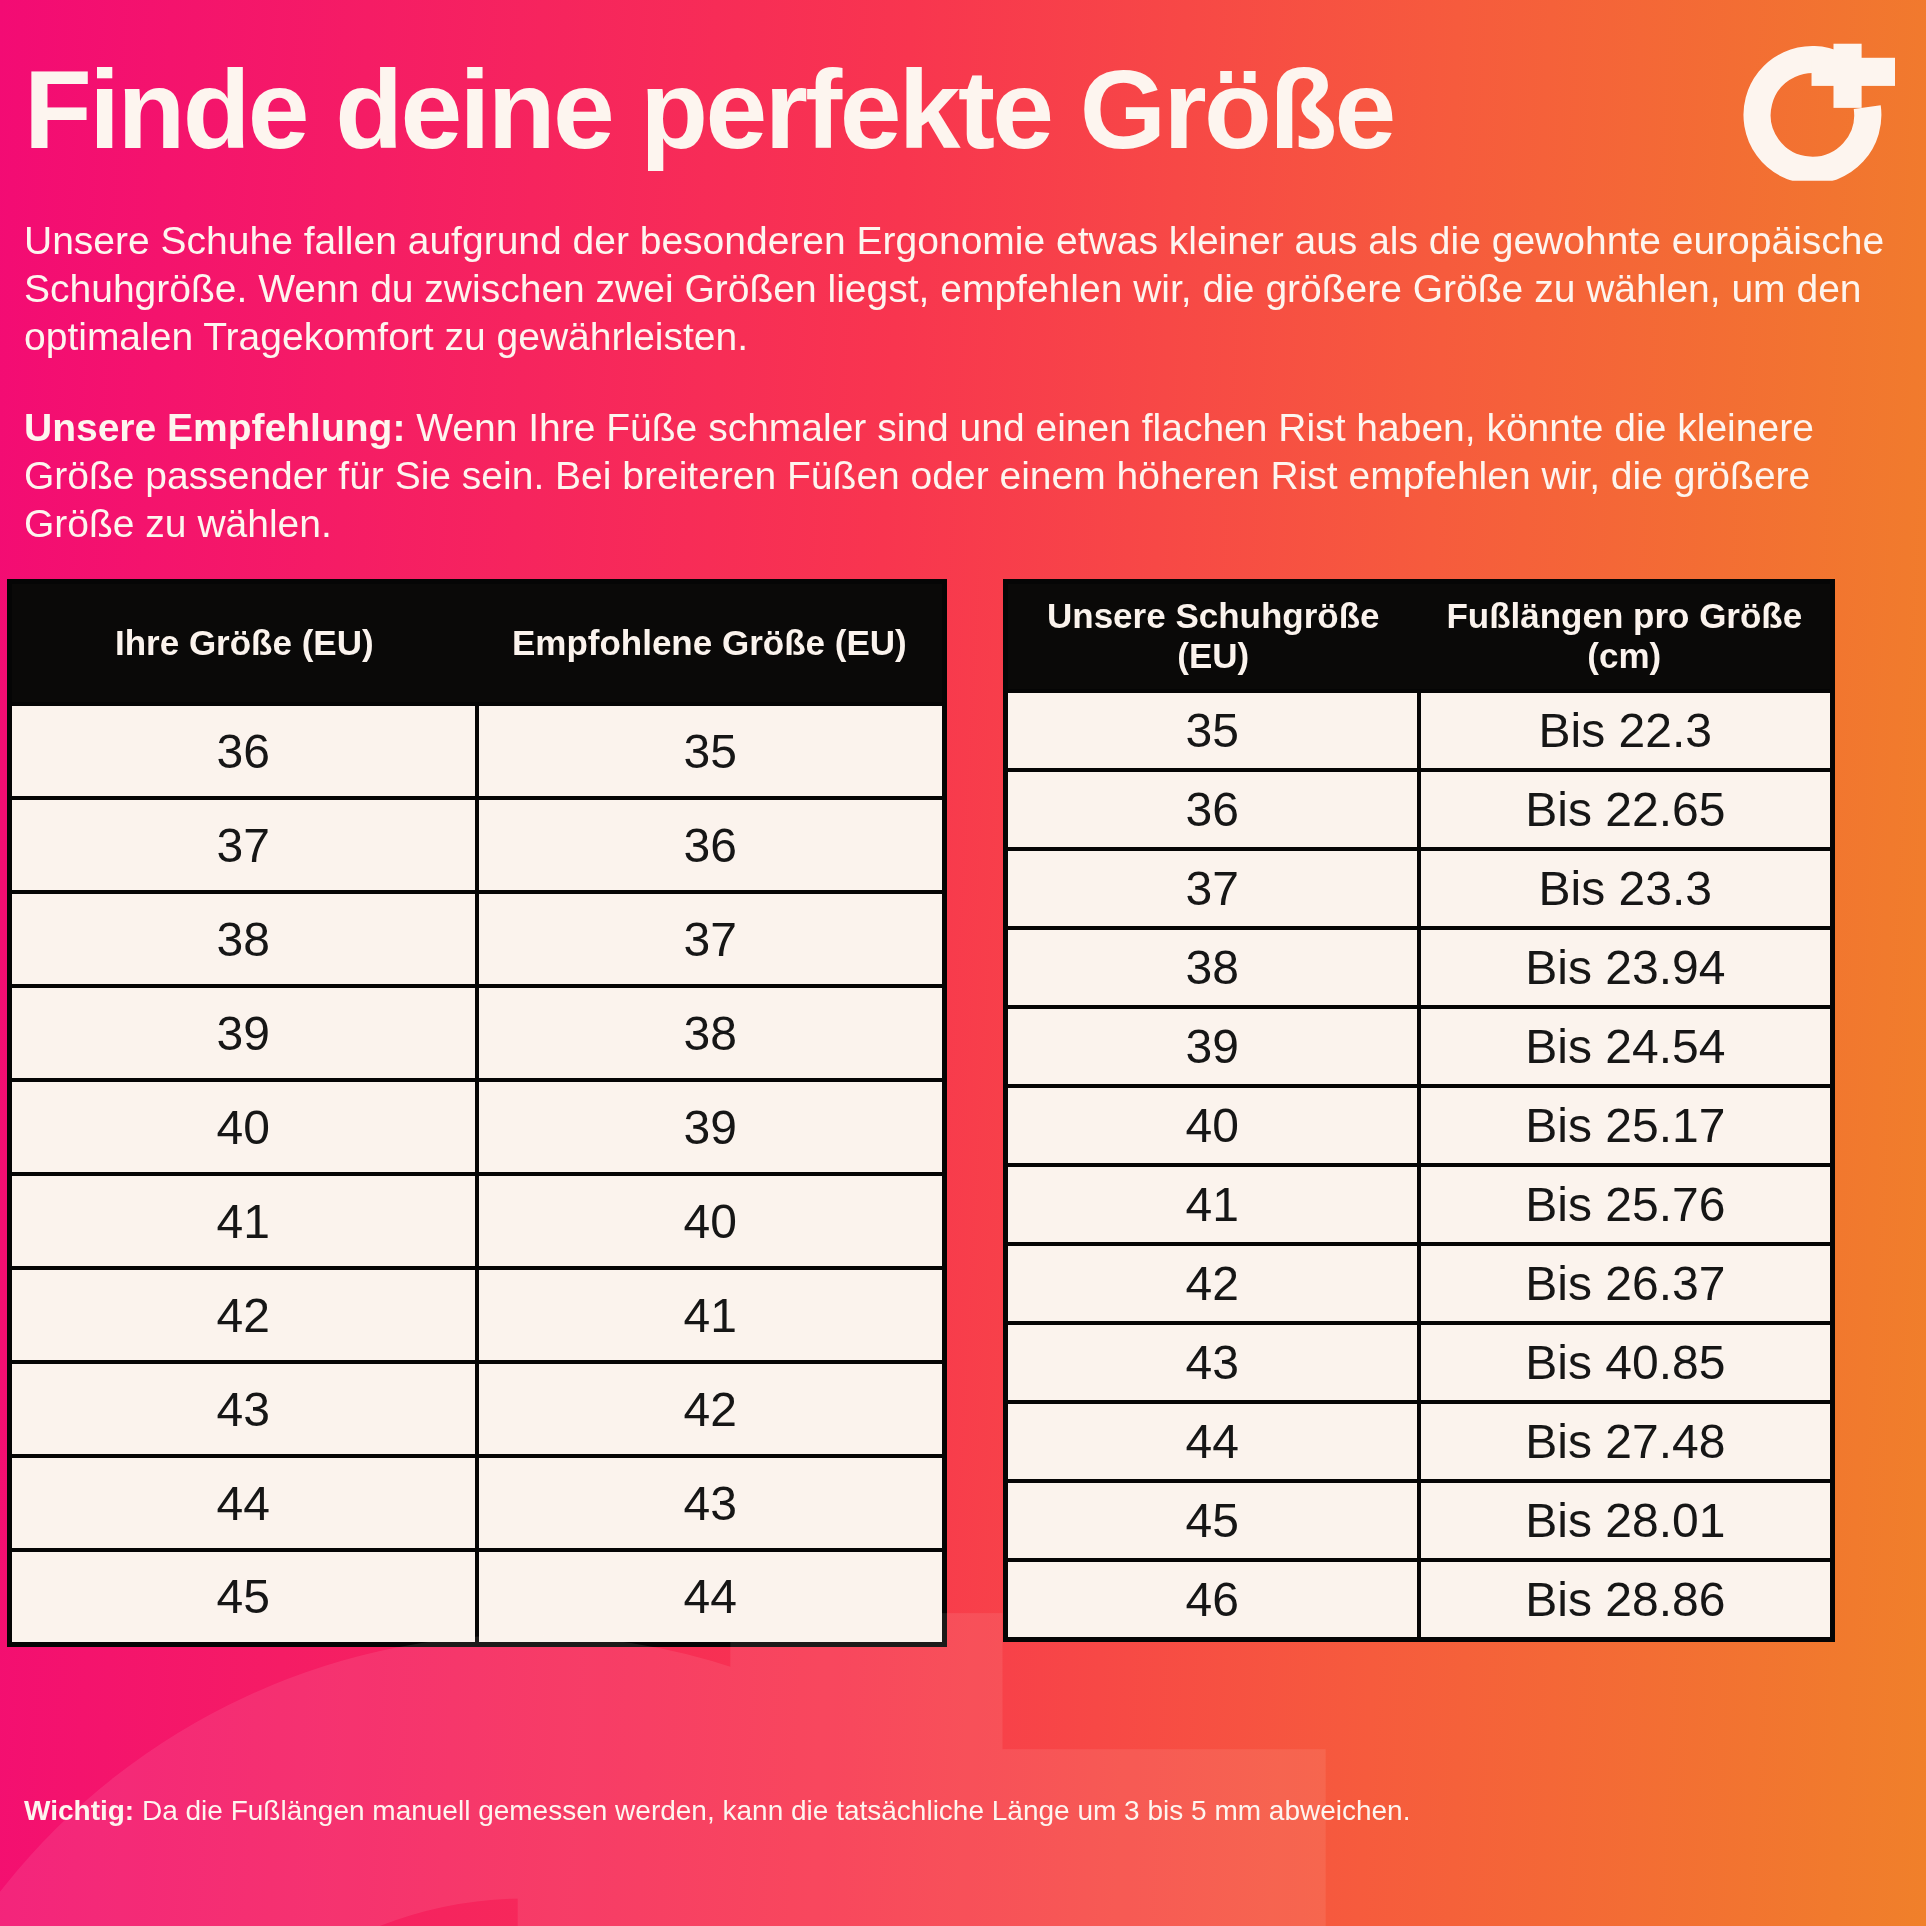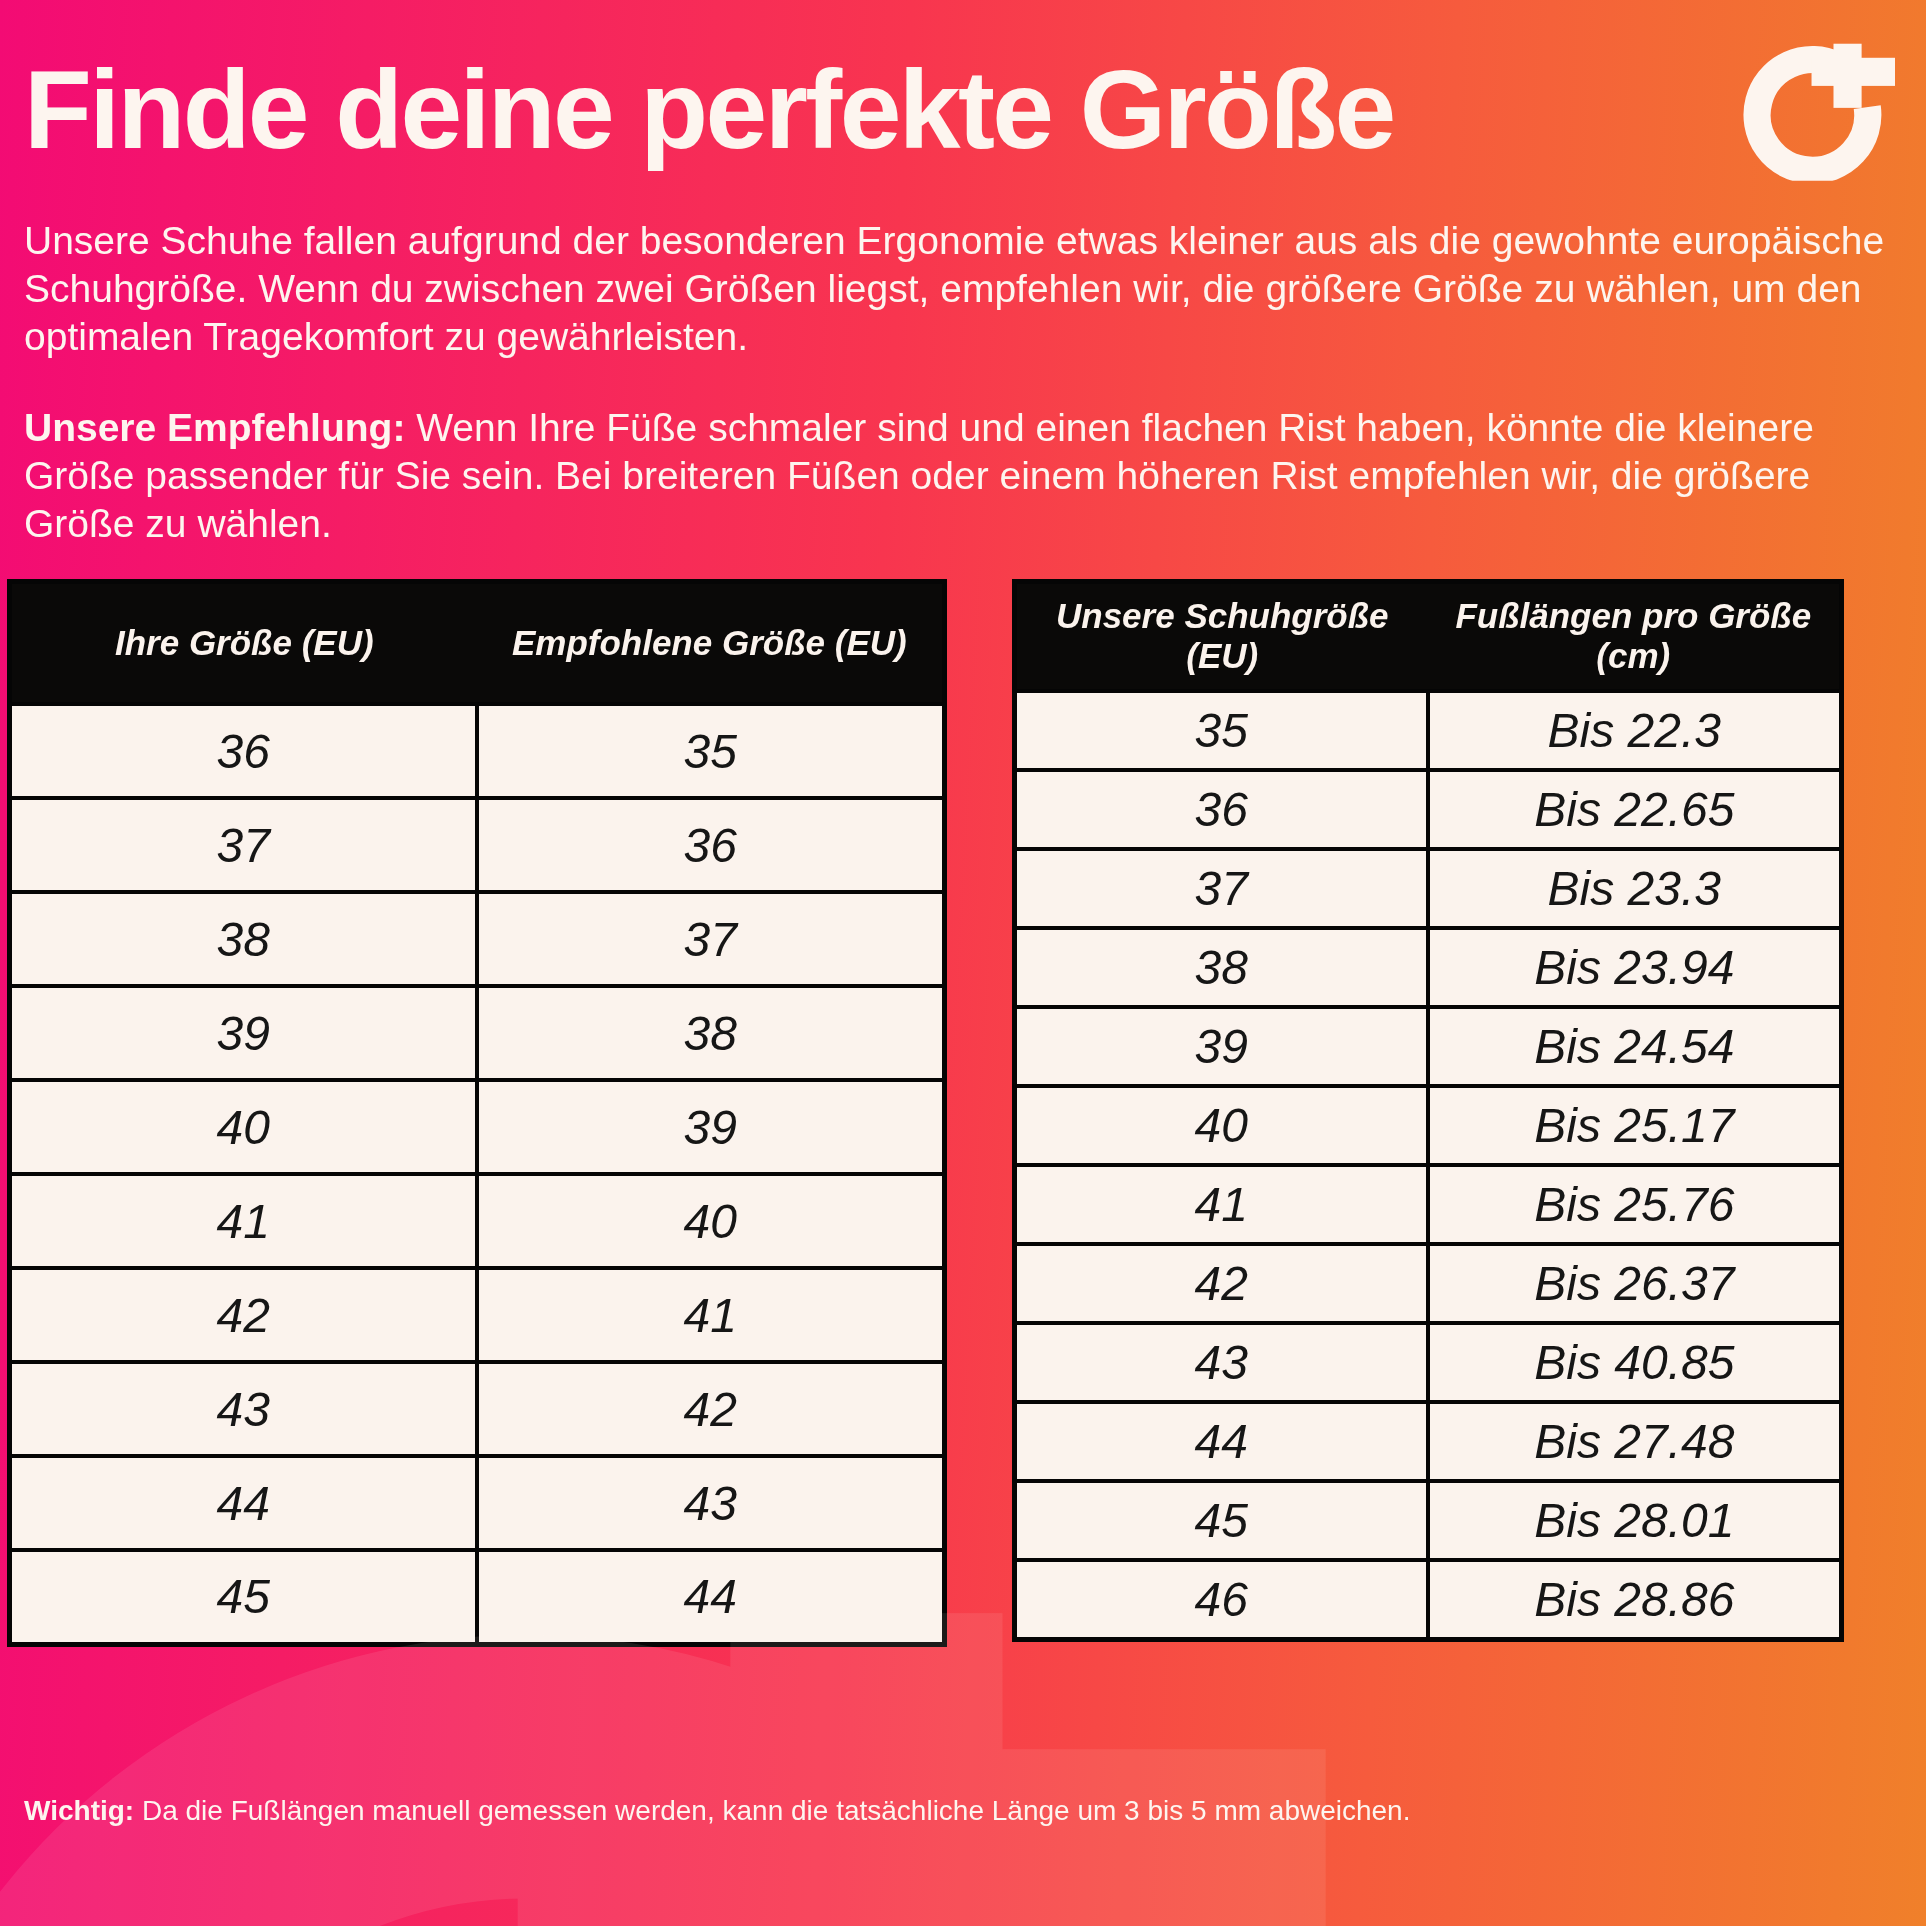--- a/index.html
+++ b/index.html
@@ -50,23 +50,22 @@
     font-size:39px;line-height:1.23;
     max-width:1883px;
   }
   p.reco{
     margin:43px 24px 0 24px;
     font-size:39px;line-height:1.23;
     max-width:1883px;
   }
   p.reco b, p.footer-note b{font-weight:700;}
   .tables{
-    display:flex;align-items:flex-start;gap:25px;
+    display:flex;align-items:flex-start;gap:16px;
     margin:31px 6.8px 0 6.8px;
-    font-style:italic;
   }
   table{
     border-collapse:collapse;table-layout:fixed;
     background:var(--table-cell-bg);
     border:5.1px solid var(--border-black);
   }
   .size-table{width:940px;}
   .length-table{width:832px;margin-left:40px;}
   thead th{
     background:var(--table-header-bg);

